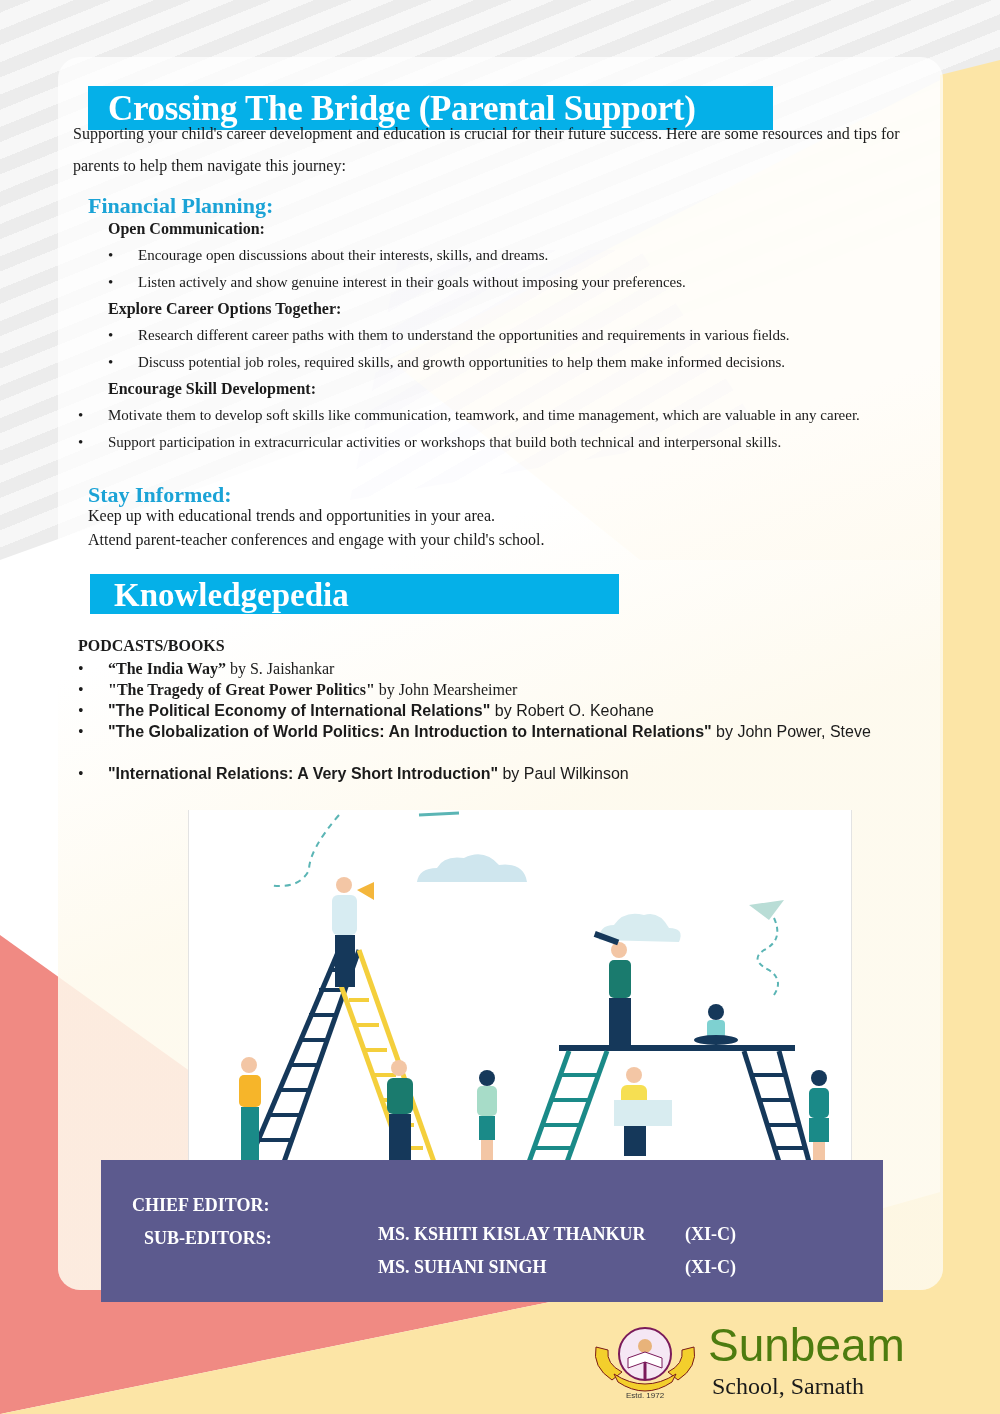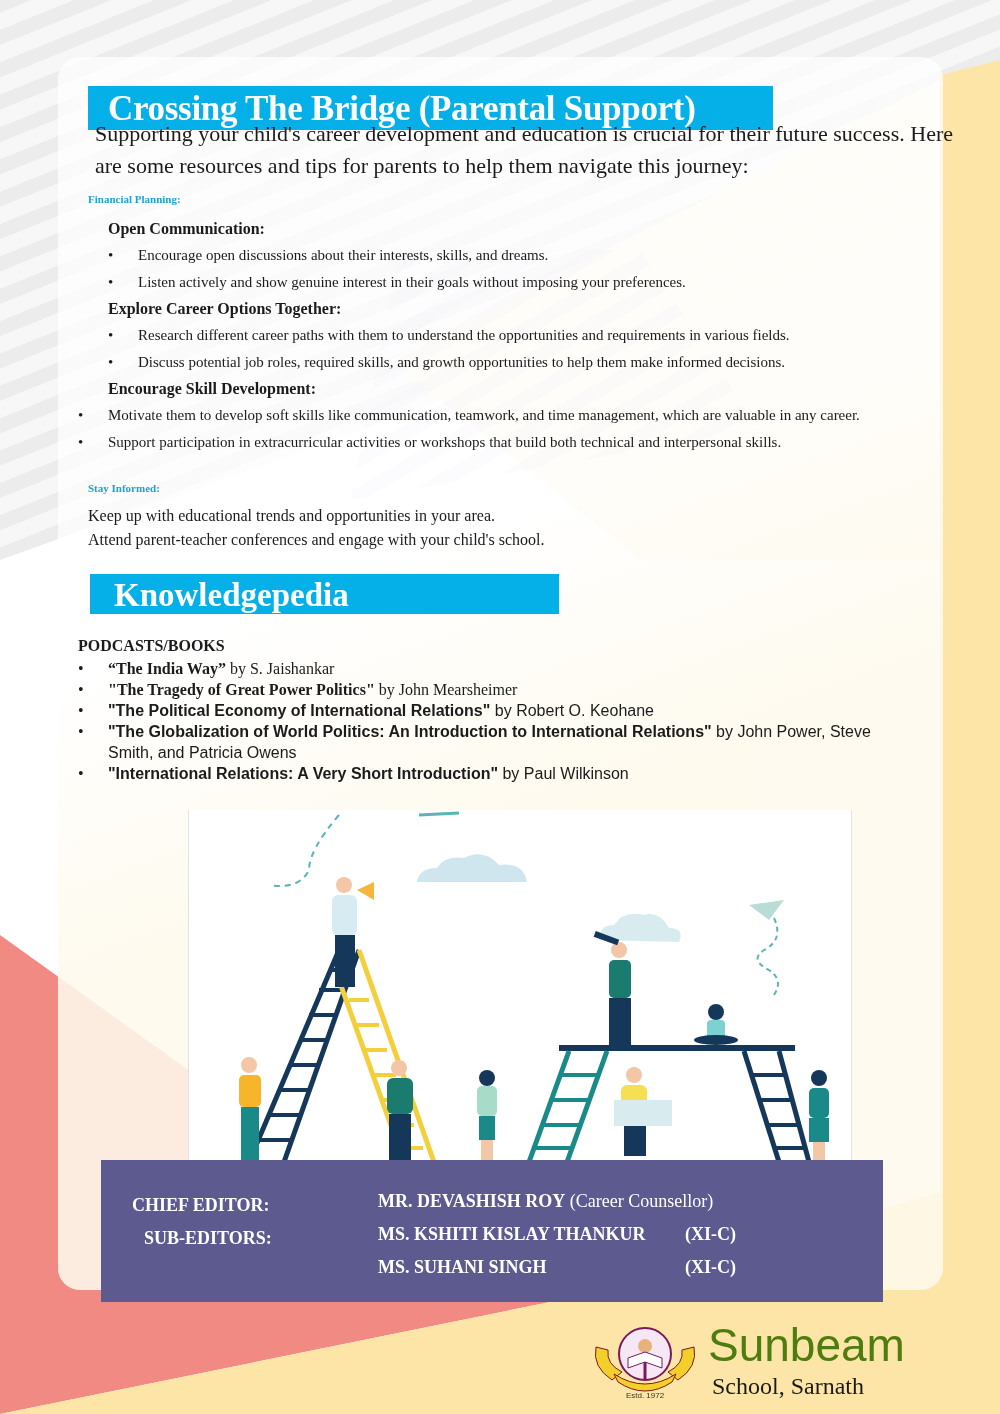--- a/index.html
+++ b/index.html
@@ -22,24 +22,24 @@
     background: repeating-linear-gradient(-30deg, rgba(200,190,230,.18) 0px, rgba(200,190,230,.18) 14px, transparent 14px, transparent 30px);
     clip-path: polygon(400px 250px, 640px 250px, 760px 430px, 350px 500px); }
 
   .card { position: absolute; left: 58px; top: 57px; width: 885px; height: 1233px; border-radius: 22px;
     background: rgba(255,255,255,0.72); }
   .card-tint { position:absolute; left:58px; top:57px; width:885px; height:1233px; border-radius:22px;
     background: linear-gradient(160deg, rgba(255,255,255,.0) 40%, rgba(253,246,225,.55) 60%); }
 
   .banner { position: absolute; background: #05b0e8; color: #fff; font-family: "Liberation Serif", serif; font-weight: bold; }
   .banner1 { left: 88px; top: 64px; width: 685px; height: 44px; font-size: 35px; line-height: 46px; padding-left: 20px; box-sizing: border-box; letter-spacing: -0.3px; margin-top: 22px; }
-  .banner2 { left: 90px; top: 574px; width: 469px; height: 40px; font-size: 33px; line-height: 43px; padding-left: 24px; box-sizing: border-box; }
-
-  .intro { position: absolute; left: 95px; top: 118px; width: 860px; font-size: 22px; line-height: 32px; }
-  .blue-h { position: absolute; color: #1ba3d6; font-weight: bold; font-size: 11px; }
+  .banner2 { left: 90px; top: 574px; width: 529px; height: 40px; font-size: 33px; line-height: 43px; padding-left: 24px; box-sizing: border-box; }
+
+  .intro { position: absolute; left: 73px; top: 118px; width: 860px; font-size: 16px; line-height: 32px; }
+  .blue-h { position: absolute; color: #1ba3d6; font-weight: bold; font-size: 22px; }
   .sub-h { position: absolute; font-weight: bold; font-size: 16px; }
   .bullet { position: absolute; font-size: 15px; white-space: nowrap; }
   .bullet .dot { position: absolute; left: 0; top: 0; }
   .bullet .txt { position: absolute; left: 30px; top: 0; }
   .plain { position: absolute; font-size: 16px; white-space: nowrap; }
 
   .pod-h { position: absolute; left: 78px; top: 637px; font-size: 16px; font-weight: bold; }
   .book { position: absolute; left: 78px; font-size: 16px; width: 880px; line-height: 21px; }
   .book .dot { position: absolute; left: 0; top: 0; }
   .book .line { margin-left: 30px; display: block; }
@@ -124,21 +124,20 @@
   <span class="dot">•</span>
   <span class="line"><span class="title-serif">"The Tragedy of Great Power Politics"</span><span class="auth-serif"> by John Mearsheimer</span></span>
 </div>
 <div class="book" style="top:700px;">
   <span class="dot">•</span>
   <span class="line"><span class="title-sans">"The Political Economy of International Relations"</span><span class="auth-sans"> by Robert O. Keohane</span></span>
 </div>
 <div class="book" style="top:721px;">
   <span class="dot">•</span>
   <span class="line"><span class="title-sans">"The Globalization of World Politics: An Introduction to International Relations"</span><span class="auth-sans"> by John Power, Steve</span></span>
-  <span class="line auth-sans">Smith, and Patricia Owens</span>
 </div>
 <div class="book" style="top:763px;">
   <span class="dot">•</span>
   <span class="line"><span class="title-sans">"International Relations: A Very Short Introduction"</span><span class="auth-sans"> by Paul Wilkinson</span></span>
 </div>
 
 <div class="illus">
   <svg width="662" height="352" viewBox="0 0 662 352">
 
     <path d="M150 5 Q120 40 120 60 Q110 80 80 75" stroke="#5bb5b5" stroke-width="2" fill="none" stroke-dasharray="6 5"></path>
@@ -237,23 +236,20 @@
       <rect x="620" y="278" width="20" height="30" rx="5" fill="#1a8a88"></rect>
       <rect x="620" y="308" width="20" height="24" fill="#1a8a88"></rect>
       <rect x="624" y="332" width="12" height="20" fill="#f3c6a5"></rect>
     </g>
   </svg>
 </div>
 
 <div class="editor-box">
   <div class="ed-label" style="left:31px; top:35px;">CHIEF EDITOR:</div>
   <div class="ed-label" style="left:43px; top:68px;">SUB-EDITORS:</div>
-  <div class="ed-name" style="left:277px; top:31px;">
-    <span>MR. DEVASHISH ROY</span><span class="role"> (Career Counsellor)</span>
-  </div>
   <div class="ed-name" style="left:277px; top:64px;">MS. KSHITI KISLAY  THANKUR</div>
   <div class="ed-name" style="left:584px; top:64px;">(XI-C)</div>
   <div class="ed-name" style="left:277px; top:97px;">MS. SUHANI  SINGH</div>
   <div class="ed-name" style="left:584px; top:97px;">(XI-C)</div>
 </div>
 
 <div class="logo-wrap">
   <svg width="110" height="80" viewBox="0 0 110 80">
     <path d="M4 25 Q0 45 20 58 L30 50 Q14 42 16 28 Z" fill="#f3cf2c" stroke="#7a1a1a" stroke-width="1"></path>
     <path d="M102 25 Q106 45 86 58 L76 50 Q92 42 90 28 Z" fill="#f3cf2c" stroke="#7a1a1a" stroke-width="1"></path>

